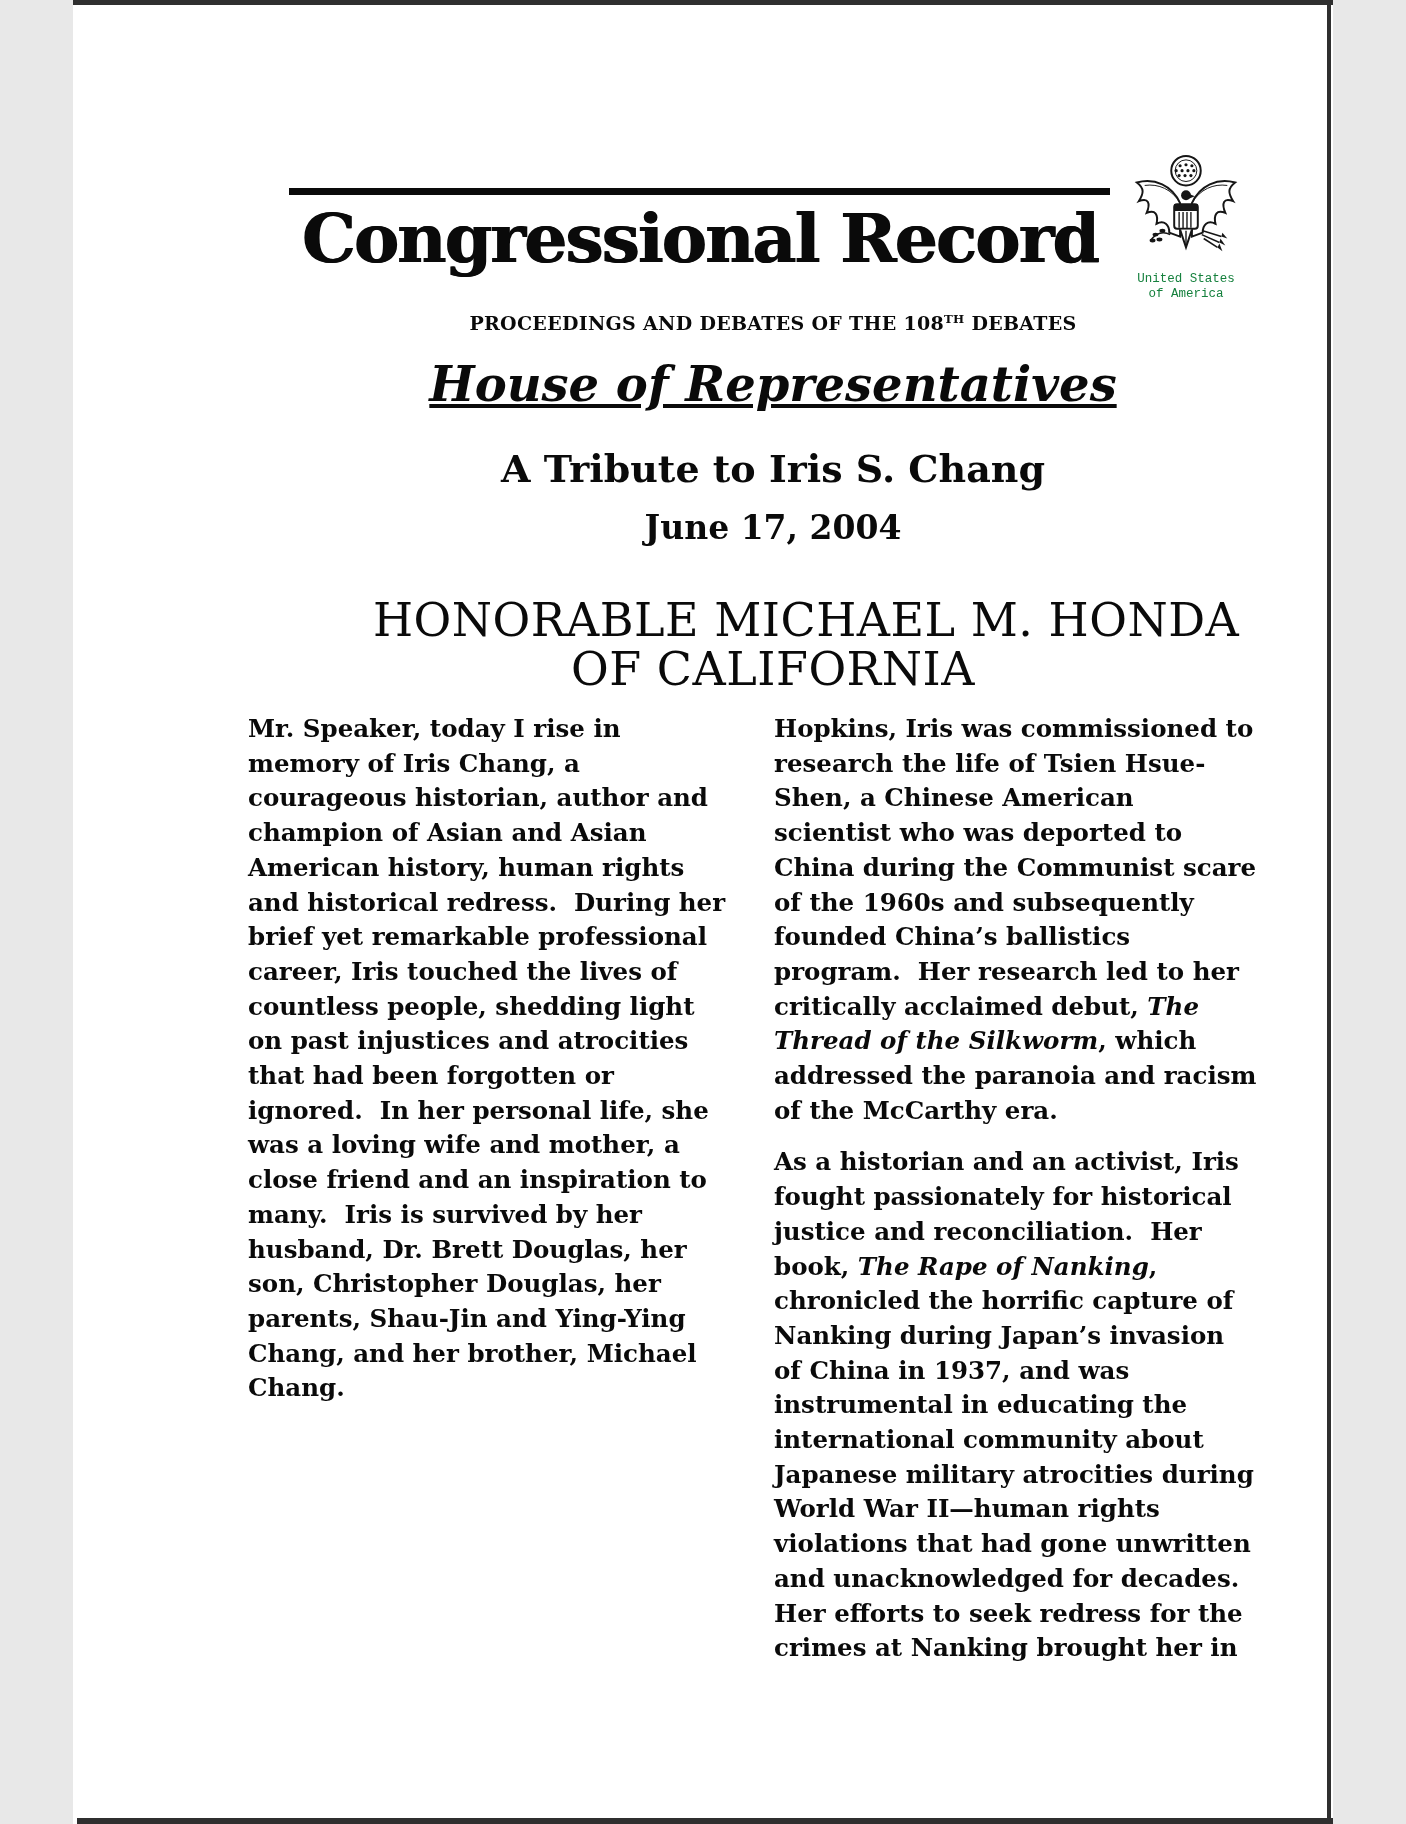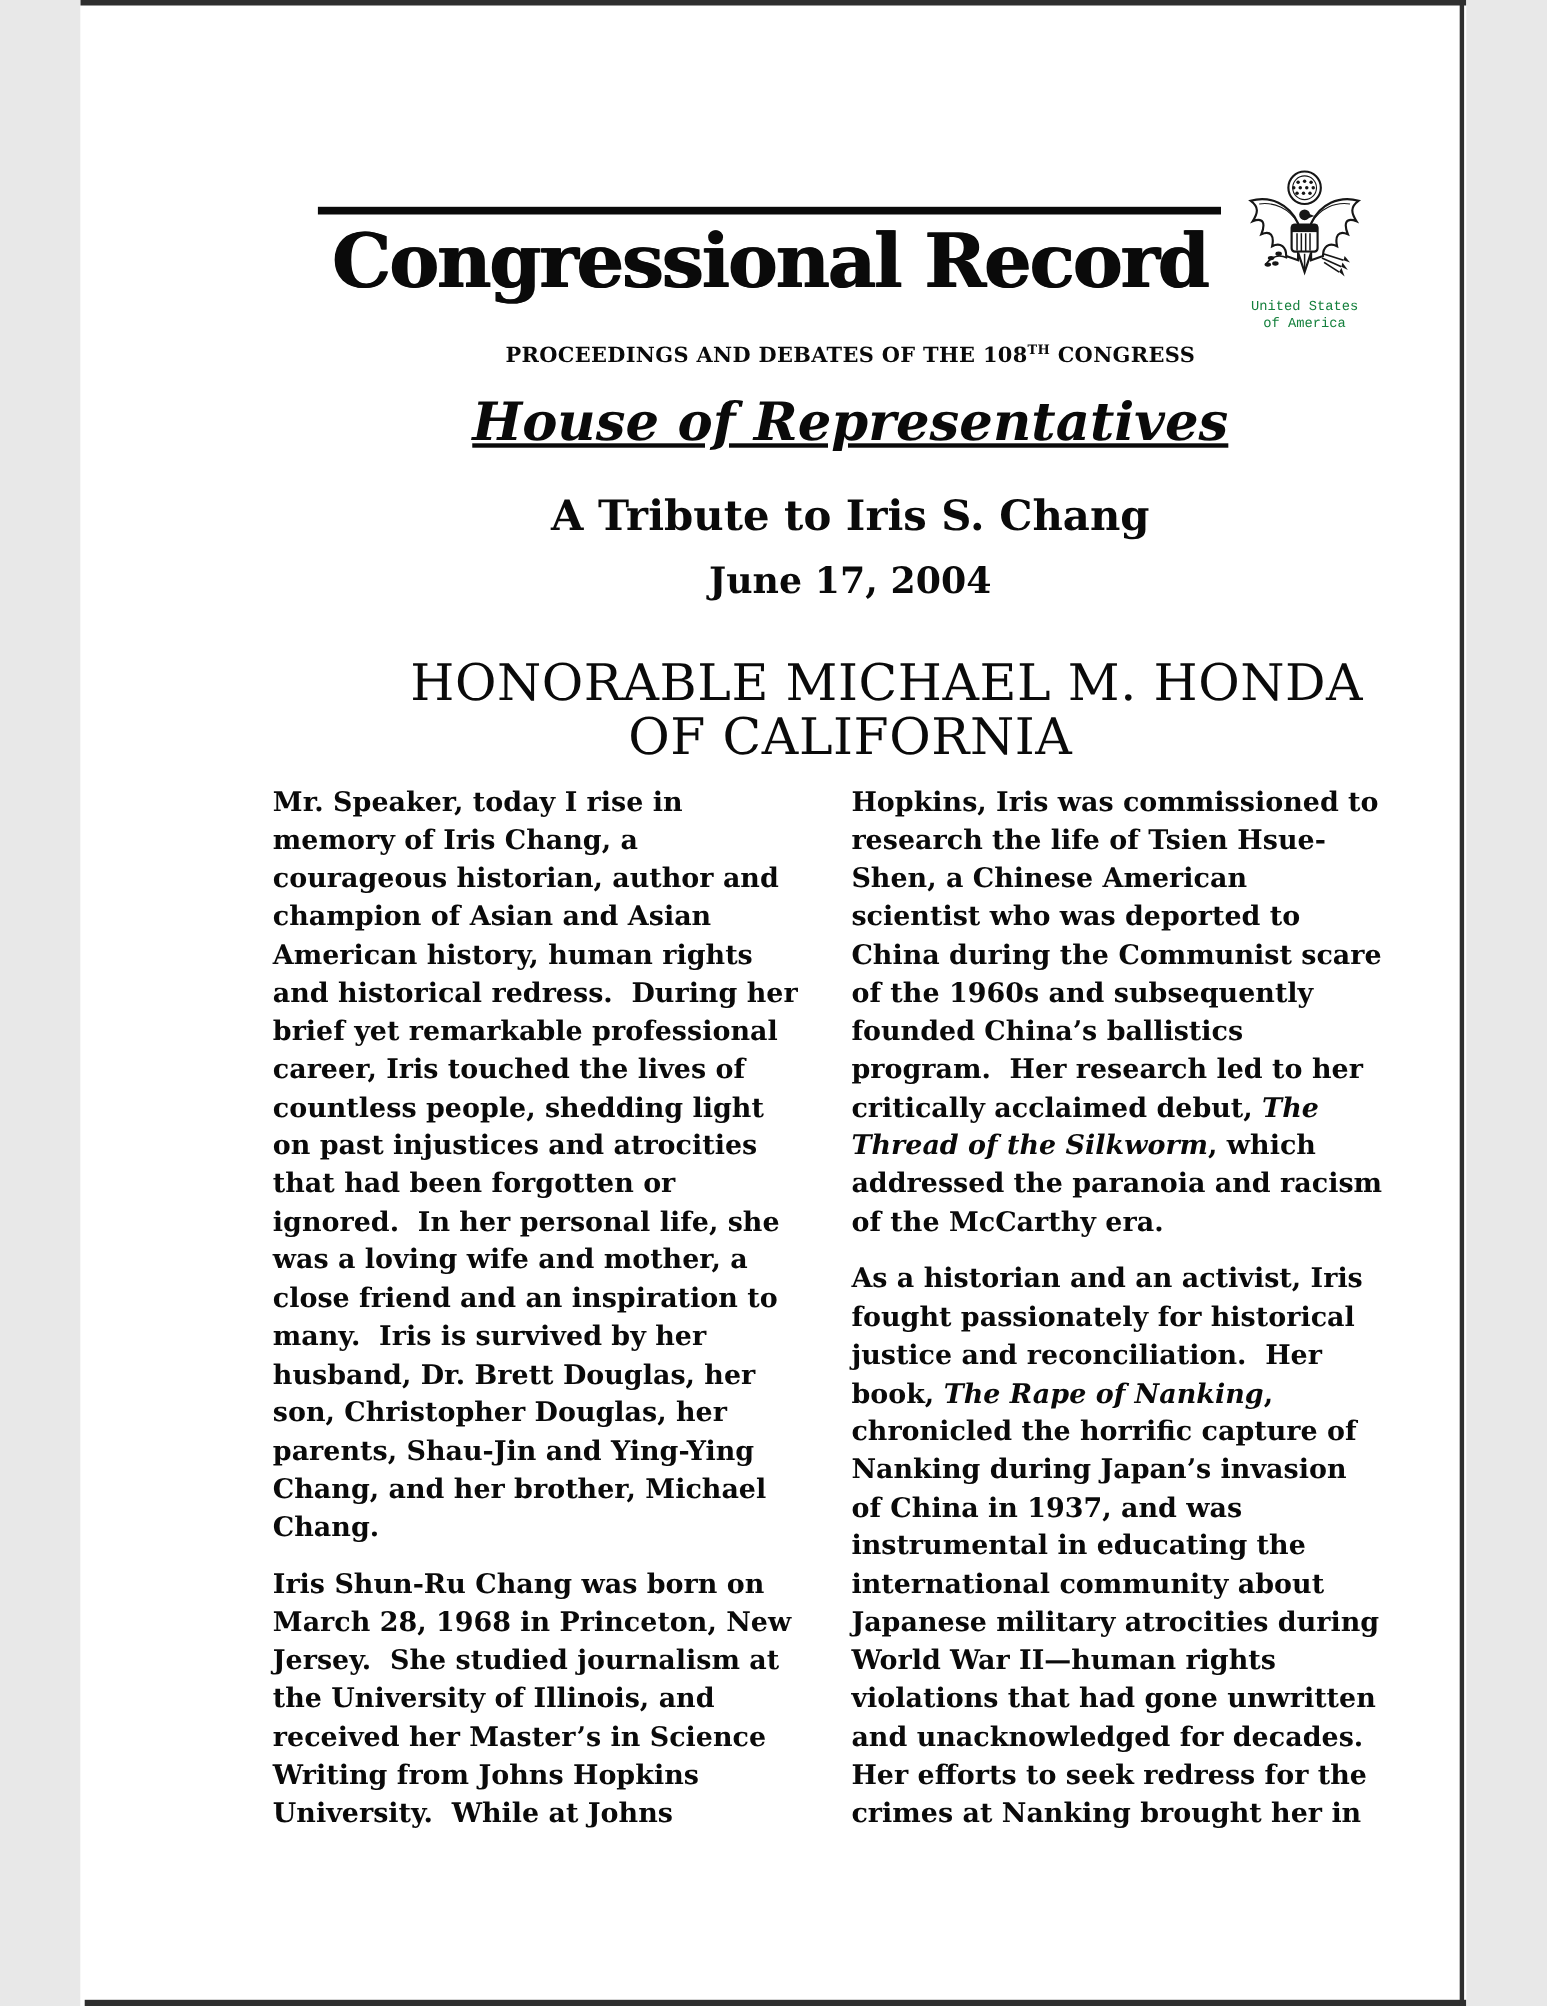--- a/index.html
+++ b/index.html
@@ -60,21 +60,21 @@
 
 <div class="page">
 
   <div class="edge edge-top"></div>
   <div class="edge edge-bottom"></div>
   <div class="edge edge-right"></div>
 
   <header>
     <div class="masthead-rule"></div>
     <h1 class="publication-title">Congressional Record</h1>
-    <div class="proceedings"><span>PROCEEDINGS AND DEBATES OF THE 108</span><sup>TH</sup><span> CONGRESS</span></div>
+    <div class="proceedings"><span>PROCEEDINGS AND DEBATES OF THE 108</span><sup>TH</sup><span> DEBATES</span></div>
 
     <div class="seal">
       <svg width="118" height="118" viewBox="0 0 120 120" aria-hidden="true">
         <g stroke="#161616" fill="none" stroke-width="2">
 
           <circle cx="60" cy="19" r="15"></circle>
           <circle cx="60" cy="19" r="11" stroke-width="1"></circle>
           <g fill="#161616" stroke="none">
             <circle cx="54" cy="14" r="1.6"></circle>
               <circle cx="60" cy="13" r="1.6"></circle>
@@ -141,21 +141,20 @@
     <div class="dateline">June 17, 2004</div>
     <div class="honorable">
       <div>HONORABLE MICHAEL M. HONDA</div>
       <div>OF CALIFORNIA</div>
     </div>
   </section>
 
   <section class="body-cols">
     <div class="col">
         <p class="body-par"><span>Mr. Speaker, today I rise in memory of Iris Chang, a courageous historian, author and champion of Asian and Asian American history, human rights and historical redress.  During her brief yet remarkable professional career, Iris touched the lives of countless people, shedding light on past injustices and atrocities that had been forgotten or ignored.  In her personal life, she was a loving wife and mother, a close friend and an inspiration to many.  Iris is survived by her husband, Dr. Brett Douglas, her son, Christopher Douglas, her parents, Shau-Jin and Ying-Ying Chang, and her brother, Michael Chang.</span></p>
-        <p class="body-par"><span>Iris Shun-Ru Chang was born on March 28, 1968 in Princeton, New Jersey.  She studied journalism at the University of Illinois, and received her Master’s in Science Writing from Johns Hopkins University.  While at Johns</span></p>
       </div>
     <div class="col">
         <p class="body-par"><span>Hopkins, Iris was commissioned to research the life of Tsien Hsue-Shen, a Chinese American scientist who was deported to China during the Communist scare of the 1960s and subsequently founded China’s ballistics program.  Her research led to her critically acclaimed debut, </span><span class="ital">The Thread of the Silkworm</span><span>, which addressed the paranoia and racism of the McCarthy era.</span></p>
         <p class="body-par"><span>As a historian and an activist, Iris fought passionately for historical justice and reconciliation.  Her book, </span><span class="ital">The Rape of Nanking</span><span>, chronicled the horrific capture of Nanking during Japan’s invasion of China in 1937, and was instrumental in educating the international community about Japanese military atrocities during World War II—human rights violations that had gone unwritten and unacknowledged for decades.  Her efforts to seek redress for the crimes at Nanking brought her in</span></p>
       </div>
   </section>
 
 </div>
 
 </body></html>

